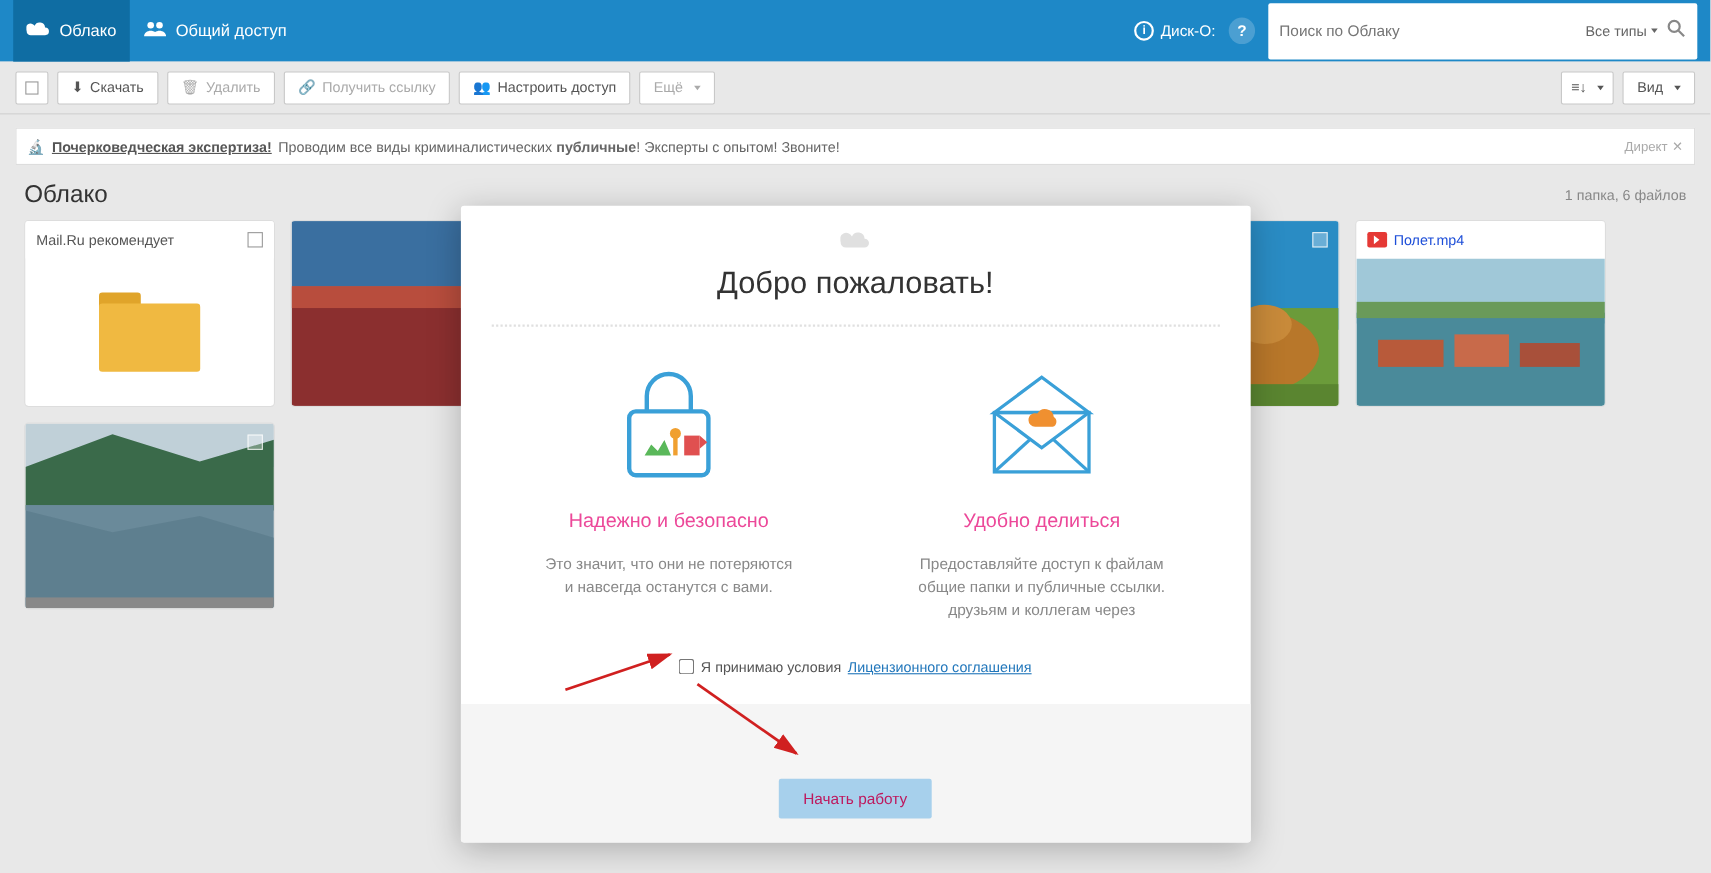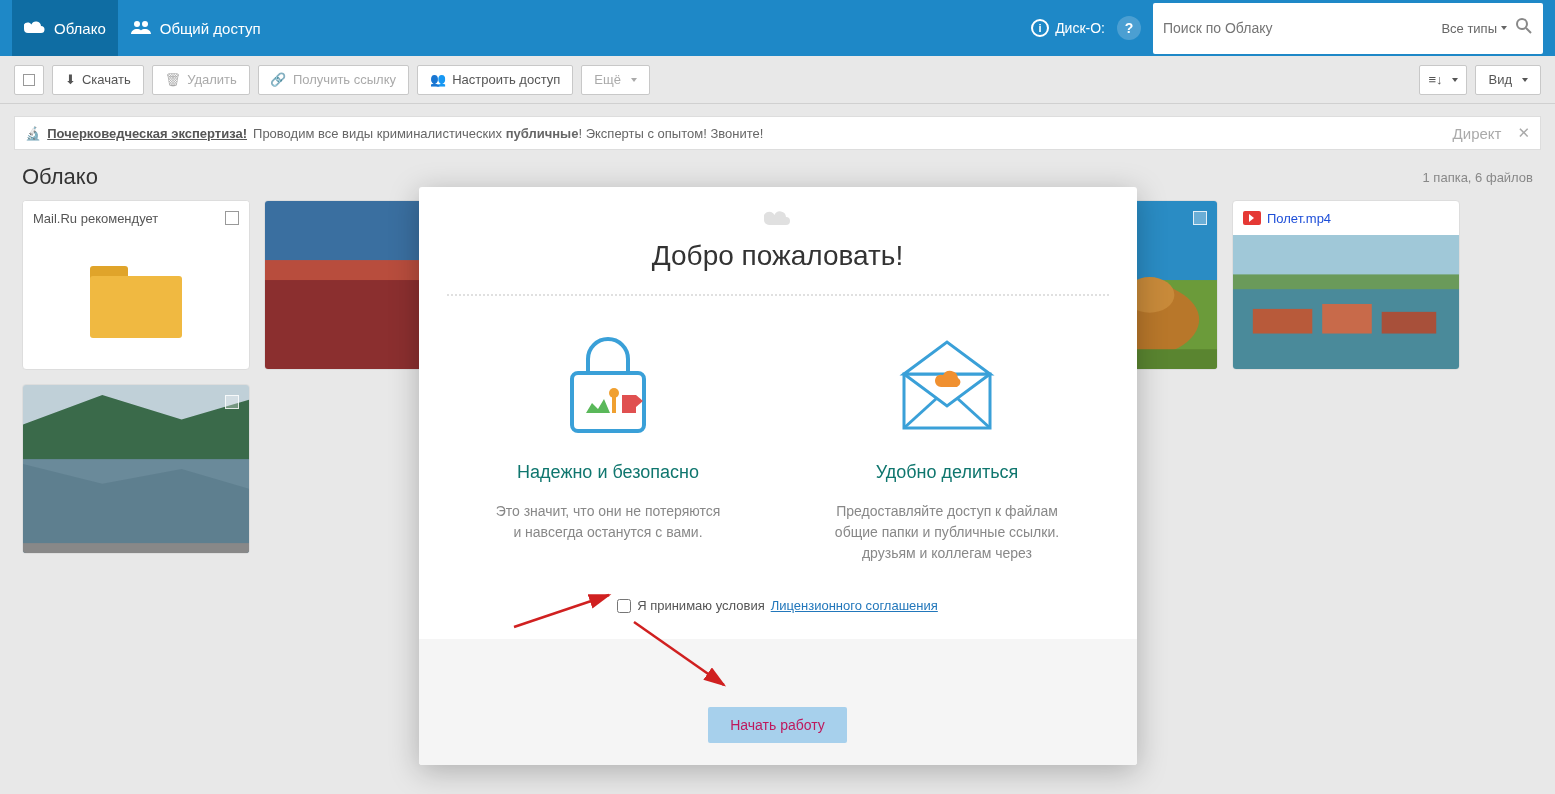--- a/index.html
+++ b/index.html
@@ -20,21 +20,21 @@
 
 .toolbar { background: #e8e8e8; height: 48px; display: flex; align-items: center; padding: 0 14px; gap: 8px; border-bottom: 1px solid #d0d0d0;}
 .tb-btn { background: #fff; border: 1px solid #c8c8c8; height: 30px; padding: 0 12px; display: flex; align-items: center; gap: 6px; font-size: 13px; color: #555; cursor: pointer; border-radius: 2px; }
 .tb-btn.icon-only { padding: 0 8px; }
 .tb-btn.dis { color: #aaa; }
 .tb-spacer { flex: 1; }
 
 
 .ad-banner { background: #fff; border: 1px solid #ddd; margin: 12px 14px 0; height: 34px; display: flex; align-items: center; padding: 0 10px; font-size: 13px; color: #666; }
 .ad-title { font-weight: bold; text-decoration: underline; color: #555; margin-right: 6px; }
-.ad-close { margin-left: auto; color: #aaa; font-size: 15px; display: flex; align-items: flex-end; gap: 16px; cursor: pointer;}
+.ad-close { margin-left: auto; color: #aaa; font-size: 12px; display: flex; align-items: flex-end; gap: 4px; cursor: pointer;}
 
 
 .content-header { display: flex; align-items: center; padding: 14px 22px 10px; }
 .content-title { font-size: 22px; color: #333; }
 .content-count { margin-left: auto; font-size: 13px; color: #888; }
 
 
 .file-grid { display: flex; flex-wrap: wrap; gap: 14px; padding: 0 22px; }
 .file-card { width: 228px; height: 170px; background: #fff; border: 1px solid #ddd; border-radius: 4px; position: relative; overflow: hidden; cursor: pointer;}
 .file-card .title-bar { height: 34px; display: flex; align-items: center; padding: 0 10px; font-size: 13px; color: #555; background: #fff;}
@@ -59,21 +59,21 @@
 
 
 .modal-overlay { position: absolute; inset: 0; display: flex; align-items: center; justify-content: center; padding-top: 158px; pointer-events: none; }
 .modal { width: 718px; background: #fff; border-radius: 3px; box-shadow: 0 6px 30px rgba(0,0,0,0.25); pointer-events: auto; position: relative; padding-bottom: 0;}
 .modal-cloud { text-align: center; padding-top: 22px; color: #ddd; font-size: 20px;}
 .modal-title { text-align: center; font-size: 28px; color: #333; padding: 8px 0 22px; font-weight: normal;}
 .modal-divider { border-top: 2px dotted #e0e0e0; margin: 0 28px 30px;}
 .modal-cols { display: flex; padding: 0 30px 26px; gap: 20px;}
 .modal-col { flex: 1; text-align: center; }
 .modal-icon-area { height: 120px; display: flex; align-items: center; justify-content: center; margin-bottom: 16px;}
-.modal-col-title { font-size: 18px; color: #0f766e; margin-bottom: 18px; }
+.modal-col-title { font-size: 18px; color: #ec4899; margin-bottom: 18px; }
 .modal-col-text { font-size: 14px; color: #888; line-height: 1.5; }
 
 
 .lock-svg { width: 100px; height: 110px; }
 
 .env-svg { width: 110px; height: 100px; }
 
 .modal-accept { display: flex; align-items: center; justify-content: center; gap: 6px; font-size: 13px; color: #555; padding: 8px 0 26px;}
 .modal-accept input { width: 14px; height: 14px; }
 .modal-accept a { color: #2277bb; text-decoration: underline; }

